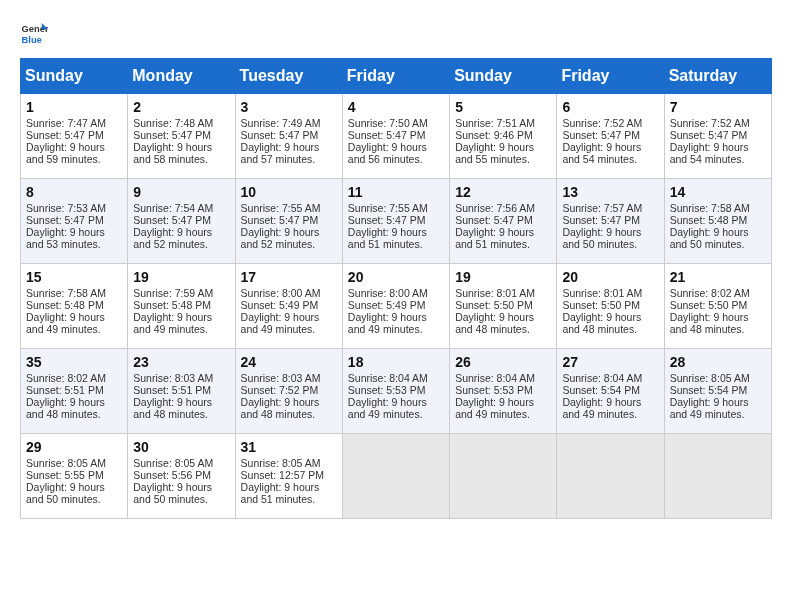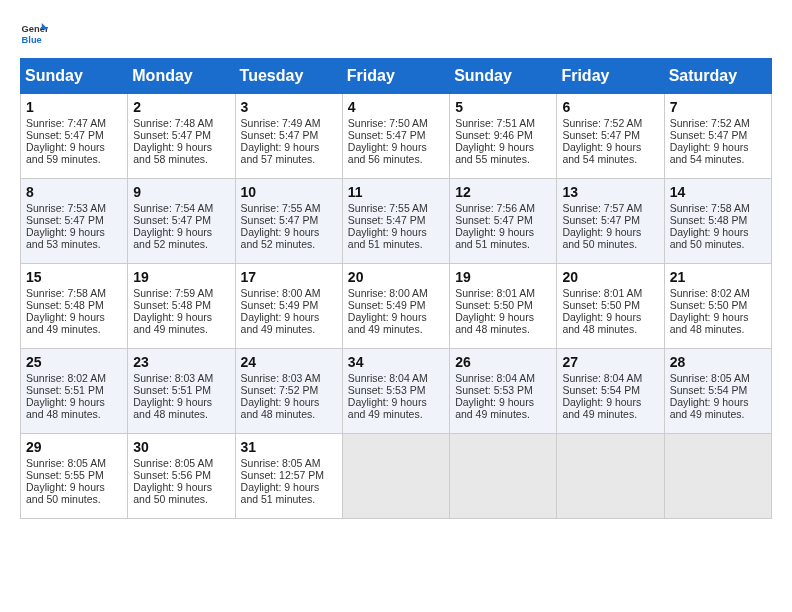--- a/index.html
+++ b/index.html
@@ -239,39 +239,39 @@
       </td>
         <td>
         <span class="day-num">21</span>
         <span>Sunrise: 8:02 AM</span><br>
         <span>Sunset: 5:50 PM</span><br>
         <span>Daylight: 9 hours and 48 minutes.</span>
       </td>
       </tr>
       <tr>
         <td>
-        <span class="day-num">25</span>
+        <span class="day-num">35</span>
         <span>Sunrise: 8:02 AM</span><br>
         <span>Sunset: 5:51 PM</span><br>
         <span>Daylight: 9 hours and 48 minutes.</span>
       </td>
         <td>
         <span class="day-num">23</span>
         <span>Sunrise: 8:03 AM</span><br>
         <span>Sunset: 5:51 PM</span><br>
         <span>Daylight: 9 hours and 48 minutes.</span>
       </td>
         <td>
         <span class="day-num">24</span>
         <span>Sunrise: 8:03 AM</span><br>
         <span>Sunset: 7:52 PM</span><br>
         <span>Daylight: 9 hours and 48 minutes.</span>
       </td>
         <td>
-        <span class="day-num">34</span>
+        <span class="day-num">18</span>
         <span>Sunrise: 8:04 AM</span><br>
         <span>Sunset: 5:53 PM</span><br>
         <span>Daylight: 9 hours and 49 minutes.</span>
       </td>
         <td>
         <span class="day-num">26</span>
         <span>Sunrise: 8:04 AM</span><br>
         <span>Sunset: 5:53 PM</span><br>
         <span>Daylight: 9 hours and 49 minutes.</span>
       </td>

